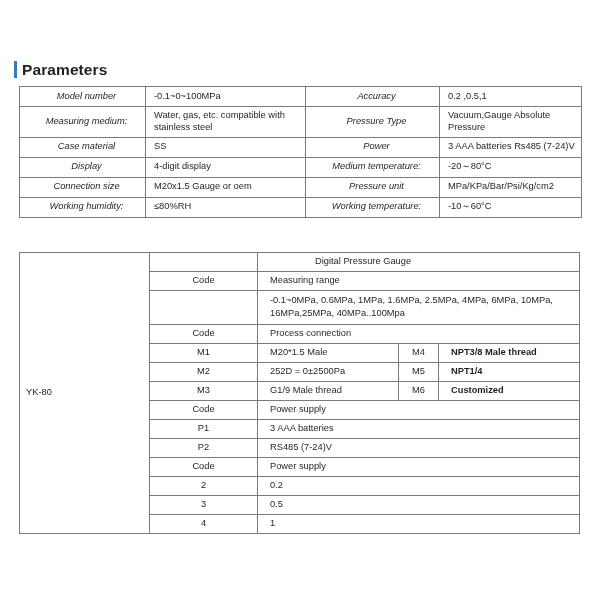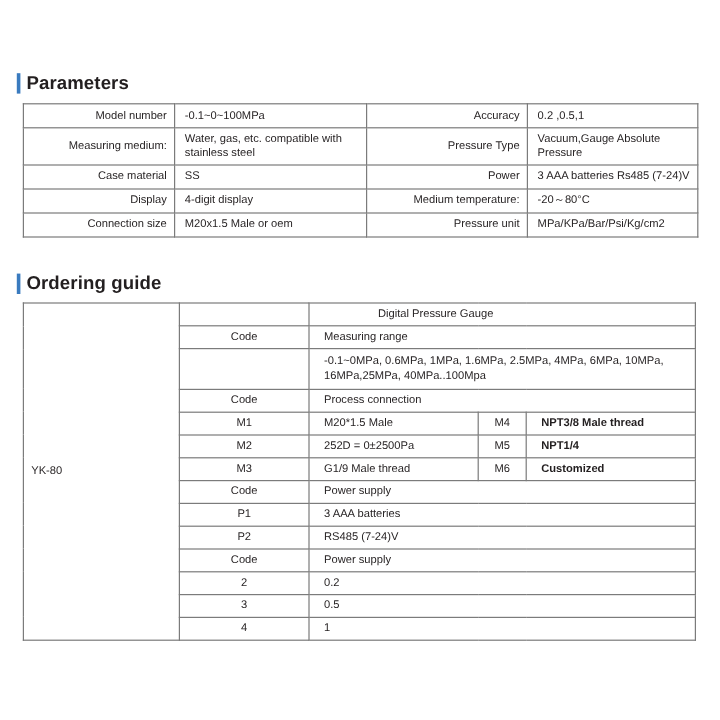--- a/index.html
+++ b/index.html
@@ -68,22 +68,23 @@
     left: 19px;
     top: 86px;
   }
   #params-table {
     width: 562px;
   }
   #params-table td {
     height: 13px;
   }
   #params-table td.k {
-    text-align: right;
+    text-align: center;
     padding-left: 14px;
+    font-style: italic;
   }
   #params-table td.v {
     text-align: left;
     padding-left: 8px;
   }
   .col-k1 { width: 126px; }
   .col-v1 { width: 160px; }
   .col-k2 { width: 134px; }
   .col-v2 { width: 142px; }
 
@@ -175,32 +176,34 @@
           <td class="v">3 AAA batteries Rs485 (7-24)V</td>
         </tr>
         <tr>
           <td class="k">Display</td>
           <td class="v">4-digit display</td>
           <td class="k">Medium temperature:</td>
           <td class="v">-20～80°C</td>
         </tr>
         <tr>
           <td class="k">Connection size</td>
-          <td class="v">M20x1.5 Male or oem</td>
+          <td class="v">M20x1.5 Gauge or oem</td>
           <td class="k">Pressure unit</td>
           <td class="v">MPa/KPa/Bar/Psi/Kg/cm2</td>
+        </tr>
+        <tr>
+          <td class="k">Working humidity:</td>
+          <td class="v">≤80%RH</td>
+          <td class="k">Working temperature:</td>
+          <td class="v">-10～60°C</td>
         </tr>
       </tbody>
     </table>
   </div>
 
-  <div class="section-heading" style="position:absolute; left:14px; top:228px;">
-    <span class="accent-bar"></span>
-    <span class="section-title">Ordering guide</span>
-  </div>
 
   <div id="order-wrap">
     <table id="order-table">
       <colgroup>
         <col style="width:130px">
           <col style="width:108px">
         <col style="width:141px">
           <col style="width:40px">
           <col style="width:141px">
       </colgroup>

